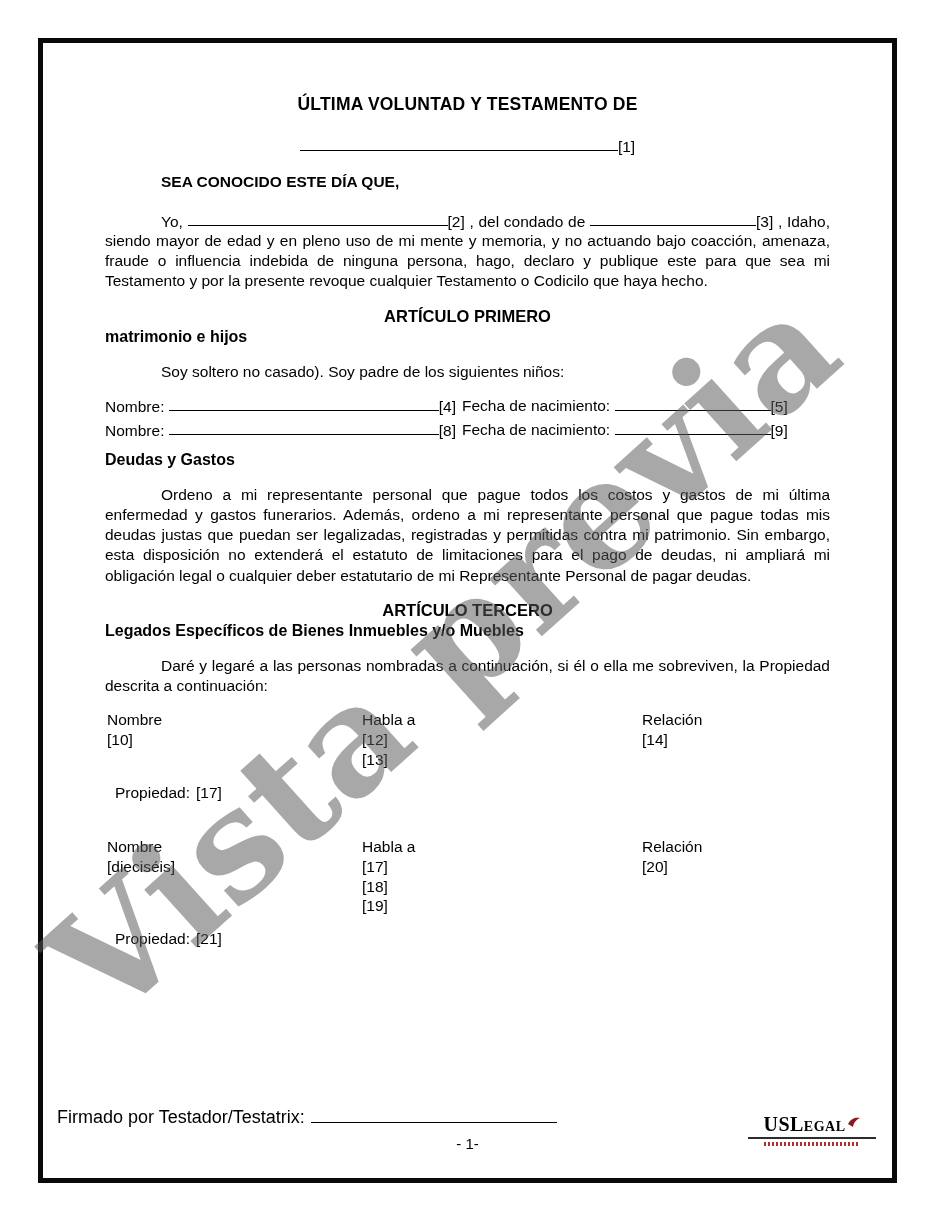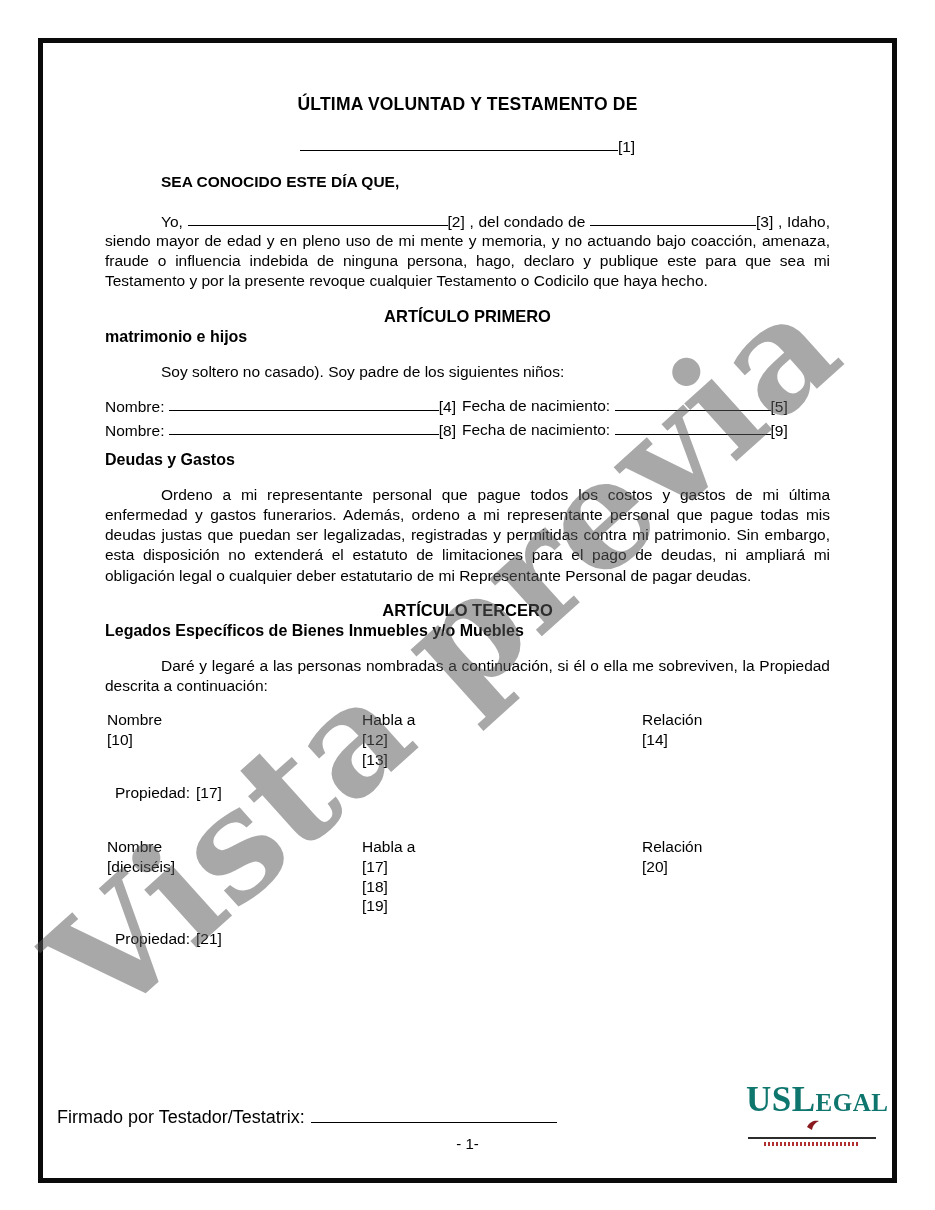--- a/index.html
+++ b/index.html
@@ -61,21 +61,21 @@
     position:absolute; bottom:26px; left:0; width:100%;
     text-align:center; font-size:15px;
   }
   .logo {
     position:absolute; right:14px; bottom:32px;
     width:132px; text-align:center;
   }
   .logo-text {
     font-family:"Liberation Serif", serif;
     font-variant:small-caps; font-weight:bold;
-    font-size:35px; color:#0f766e; letter-spacing:0.5px;
+    font-size:20px; color:#000000; letter-spacing:0.5px;
     line-height:1;
   }
   .logo-eagle { display:inline-block; vertical-align:top; margin-left:1px; }
   .logo-rule { height:2px; background:#2c2c2c; margin:2px 2px 3px 2px; }
   .logo-tagline {
     height:4px; width:96px; margin:0 auto;
     background:repeating-linear-gradient(90deg, #b03030 0 2px, transparent 2px 4px);
   }
   .watermark {
     position:absolute; left:442px; top:655px;

